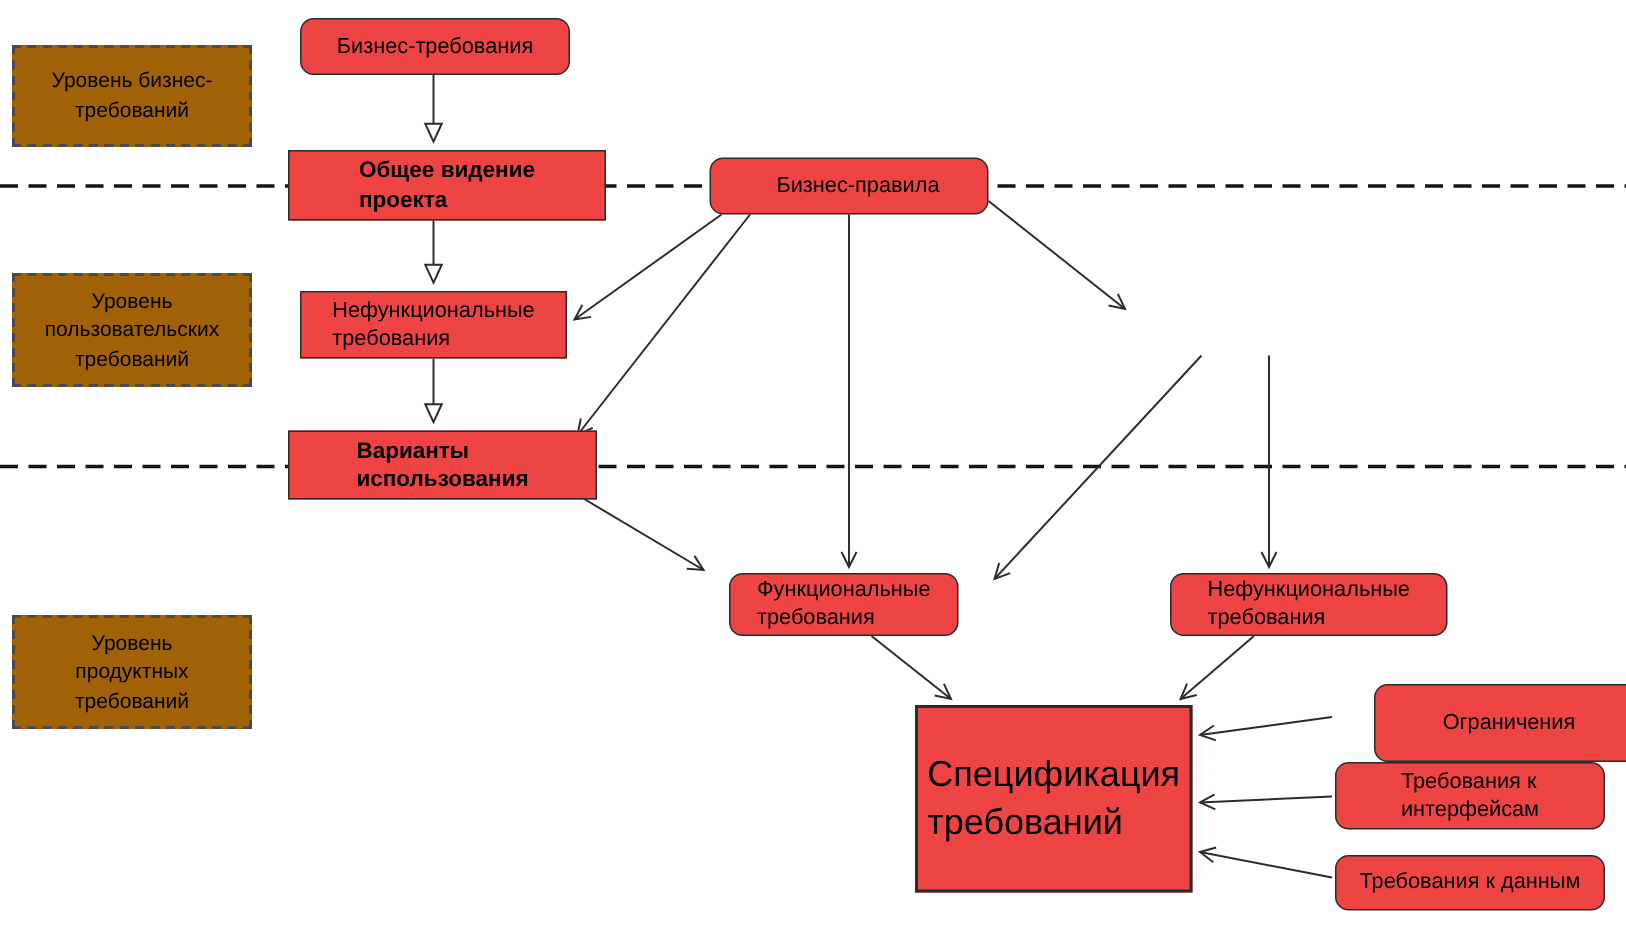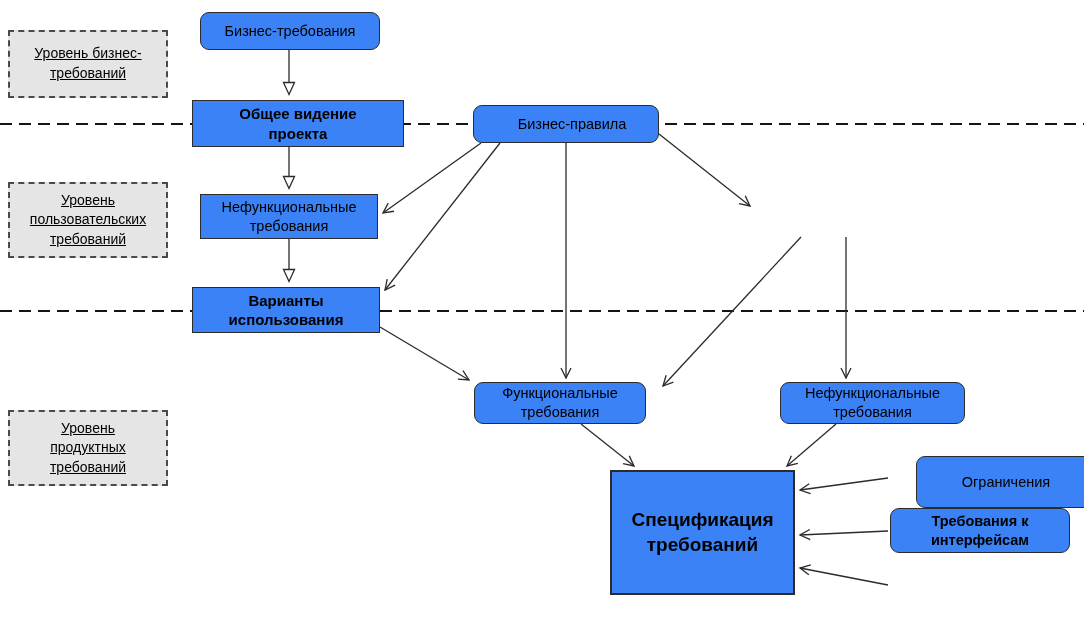--- a/index.html
+++ b/index.html
@@ -19,51 +19,49 @@
   .edges {
     position: absolute;
     left: 0; top: 0;
     width: 1084px; height: 618px;
   }
   .node {
     position: absolute;
     display: flex;
     align-items: center;
     justify-content: center;
-    text-align: center;
-    background: #3b82f6;
+    background: #ef4444;
     border: 1.4px solid #2b2b2b;
     white-space: pre-line;
     font-size: 14.5px;
     line-height: 1.3;
     box-sizing: border-box;
     z-index: 2;
   }
   .rounded { border-radius: 9px; }
   .bold { font-weight: bold; font-size: 15px; }
   .spec {
-    font-weight: bold;
-    font-size: 19px;
+    font-weight: normal;
+    font-size: 24px;
     border-width: 2px;
     line-height: 1.3;
   }
   .level {
     position: absolute;
     border: 2px dashed #4a4a4a;
     display: flex;
     align-items: center;
     justify-content: center;
     text-align: center;
     white-space: pre-line;
     font-size: 14px;
     line-height: 1.4;
     box-sizing: border-box;
-    background: #e5e5e5;
+    background: #a16207;
     z-index: 2;
-    text-decoration: underline;
   }
 </style>
 </head>
 <body>
 
 <div class="canvas">
 
   <svg class="edges" viewBox="0 0 1084 618" xmlns="http://www.w3.org/2000/svg">
     <defs>
       <marker id="mTri" markerUnits="userSpaceOnUse" markerWidth="16" markerHeight="14" refX="13" refY="7" orient="auto">
@@ -108,31 +106,32 @@
 
   <div class="node bold" style="left:192px; top:100px; width:212px; height:47px;">Общее видение
 проекта</div>
 
   <div class="node rounded" style="left:473px; top:105px; width:186px; height:38px;padding-left:12px;">Бизнес-правила</div>
 
   <div class="node" style="left:200px; top:194px; width:178px; height:45px;">Нефункциональные
 требования</div>
 
 
-  <div class="node bold" style="left:192px; top:287px; width:188px; height:46px;">Варианты
+  <div class="node bold" style="left:192px; top:287px; width:206px; height:46px;">Варианты
 использования</div>
 
-  <div class="node rounded" style="left:474px; top:382px; width:172px; height:42px;">Функциональные
+  <div class="node rounded" style="left:486px; top:382px; width:153px; height:42px;">Функциональные
 требования</div>
 
   <div class="node rounded" style="left:752px; top:382px; width:185px; height:42px;margin-left:28px;">Нефункциональные
 требования</div>
 
   <div class="node spec" style="left:610px; top:470px; width:185px; height:125px;">Спецификация
 требований</div>
 
   <div class="node rounded" style="left:890px; top:456px; width:180px; height:52px;margin-left:26px;">Ограничения</div>
 
-  <div class="node rounded" style="left:890px; top:508px; width:180px; height:45px;font-weight:bold;">Требования к
+  <div class="node rounded" style="left:890px; top:508px; width:180px; height:45px;">Требования к
 интерфейсам</div>
 
+  <div class="node rounded" style="left:890px; top:570px; width:180px; height:37px;">Требования к данным</div>
 
 </div>
 
 </body></html>

